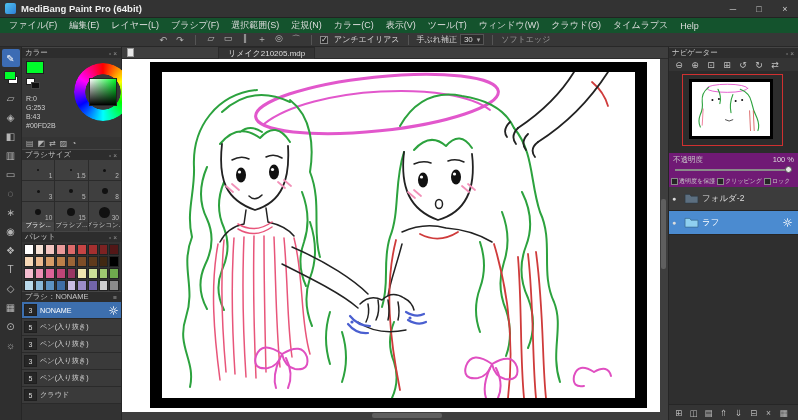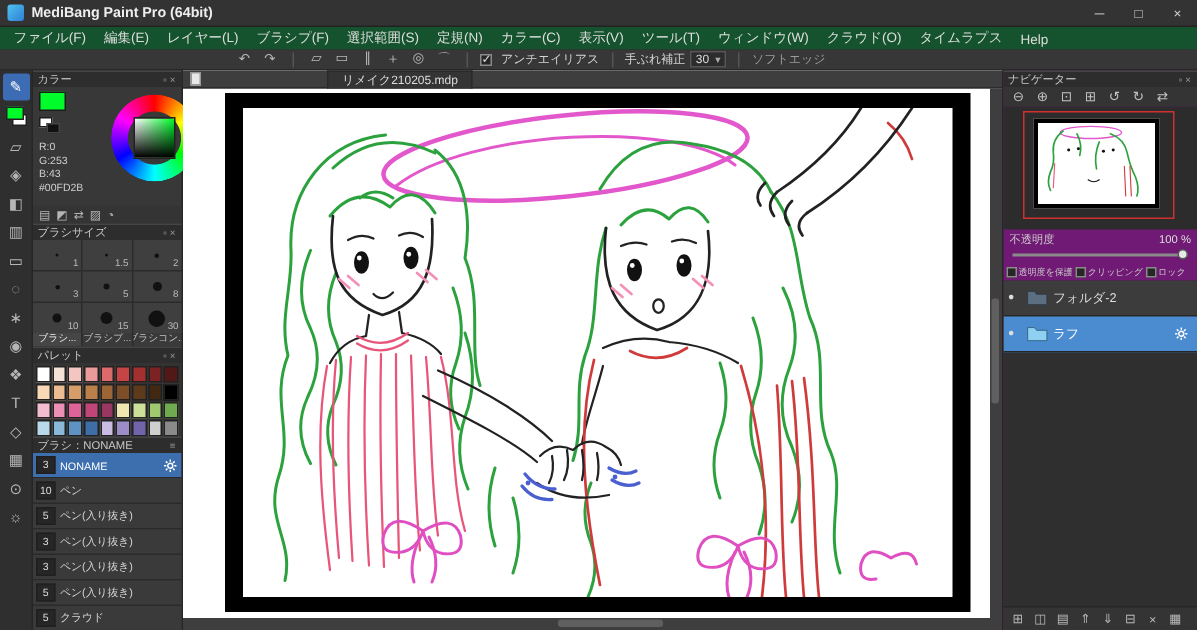--- a/index.html
+++ b/index.html
@@ -343,24 +343,20 @@
           <span class="gear">
             <svg viewBox="0 0 12 12" width="9" height="9">
               <g stroke="#fff" stroke-width="1.3" fill="none">
                 <circle cx="6" cy="6" r="2.2"></circle>
                 <path d="M6 0.5v2M6 9.5v2M0.5 6h2M9.5 6h2M2.1 2.1l1.4 1.4M8.5 8.5l1.4 1.4M2.1 9.9l1.4-1.4M8.5 3.5l1.4-1.4"></path>
               </g>
             </svg>
           </span>
         </div>
         <div class="brush-row">
-          <span class="brush-num">10</span>
-          <span class="brush-name">ペン</span>
-        </div>
-        <div class="brush-row">
           <span class="brush-num">5</span>
           <span class="brush-name">ペン(入り抜き)</span>
         </div>
         <div class="brush-row">
           <span class="brush-num">3</span>
           <span class="brush-name">ペン(入り抜き)</span>
         </div>
         <div class="brush-row">
           <span class="brush-num">3</span>
           <span class="brush-name">ペン(入り抜き)</span>

